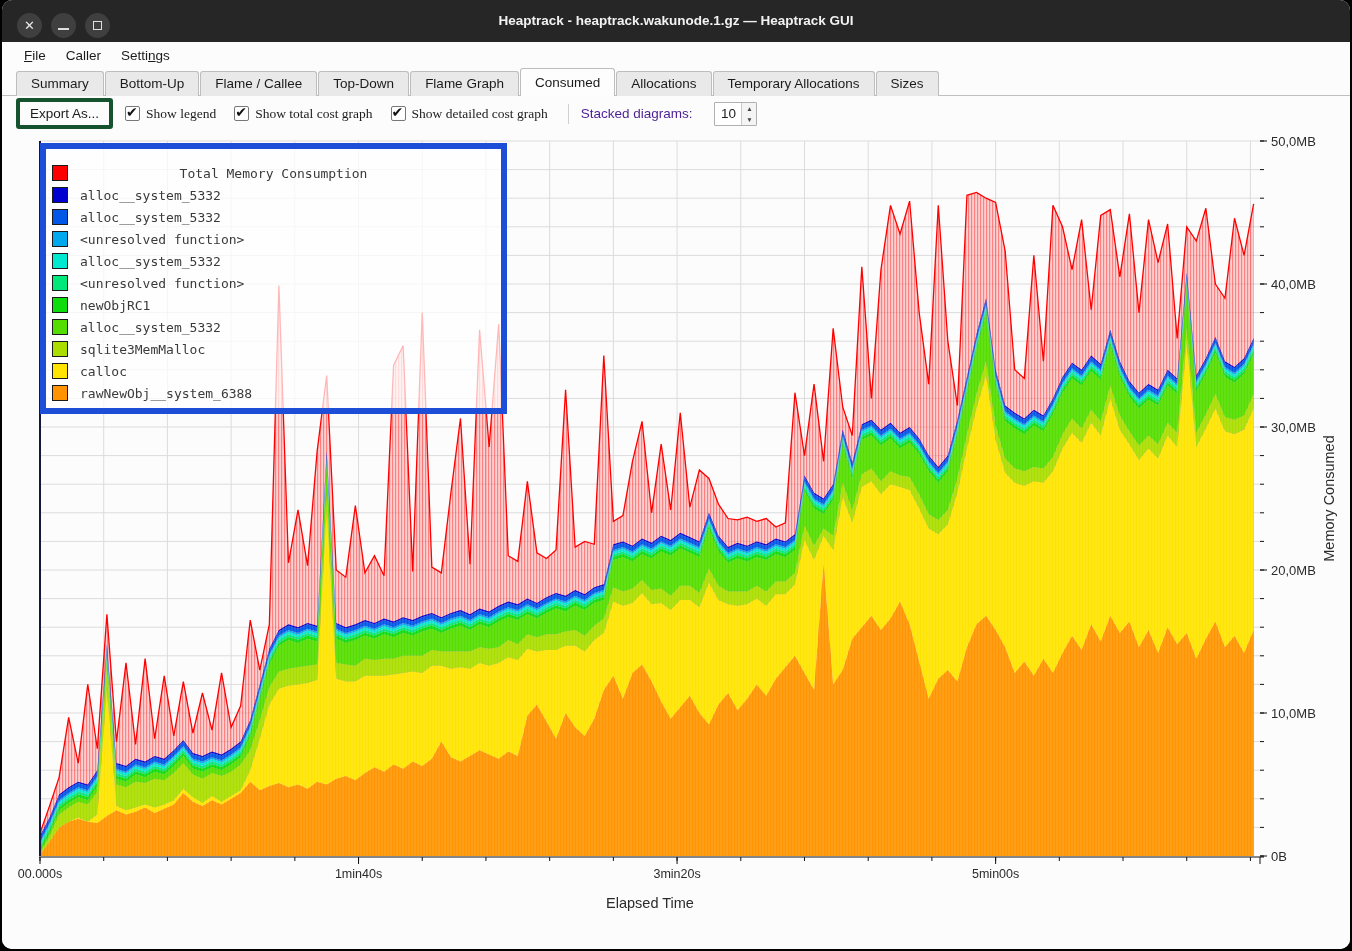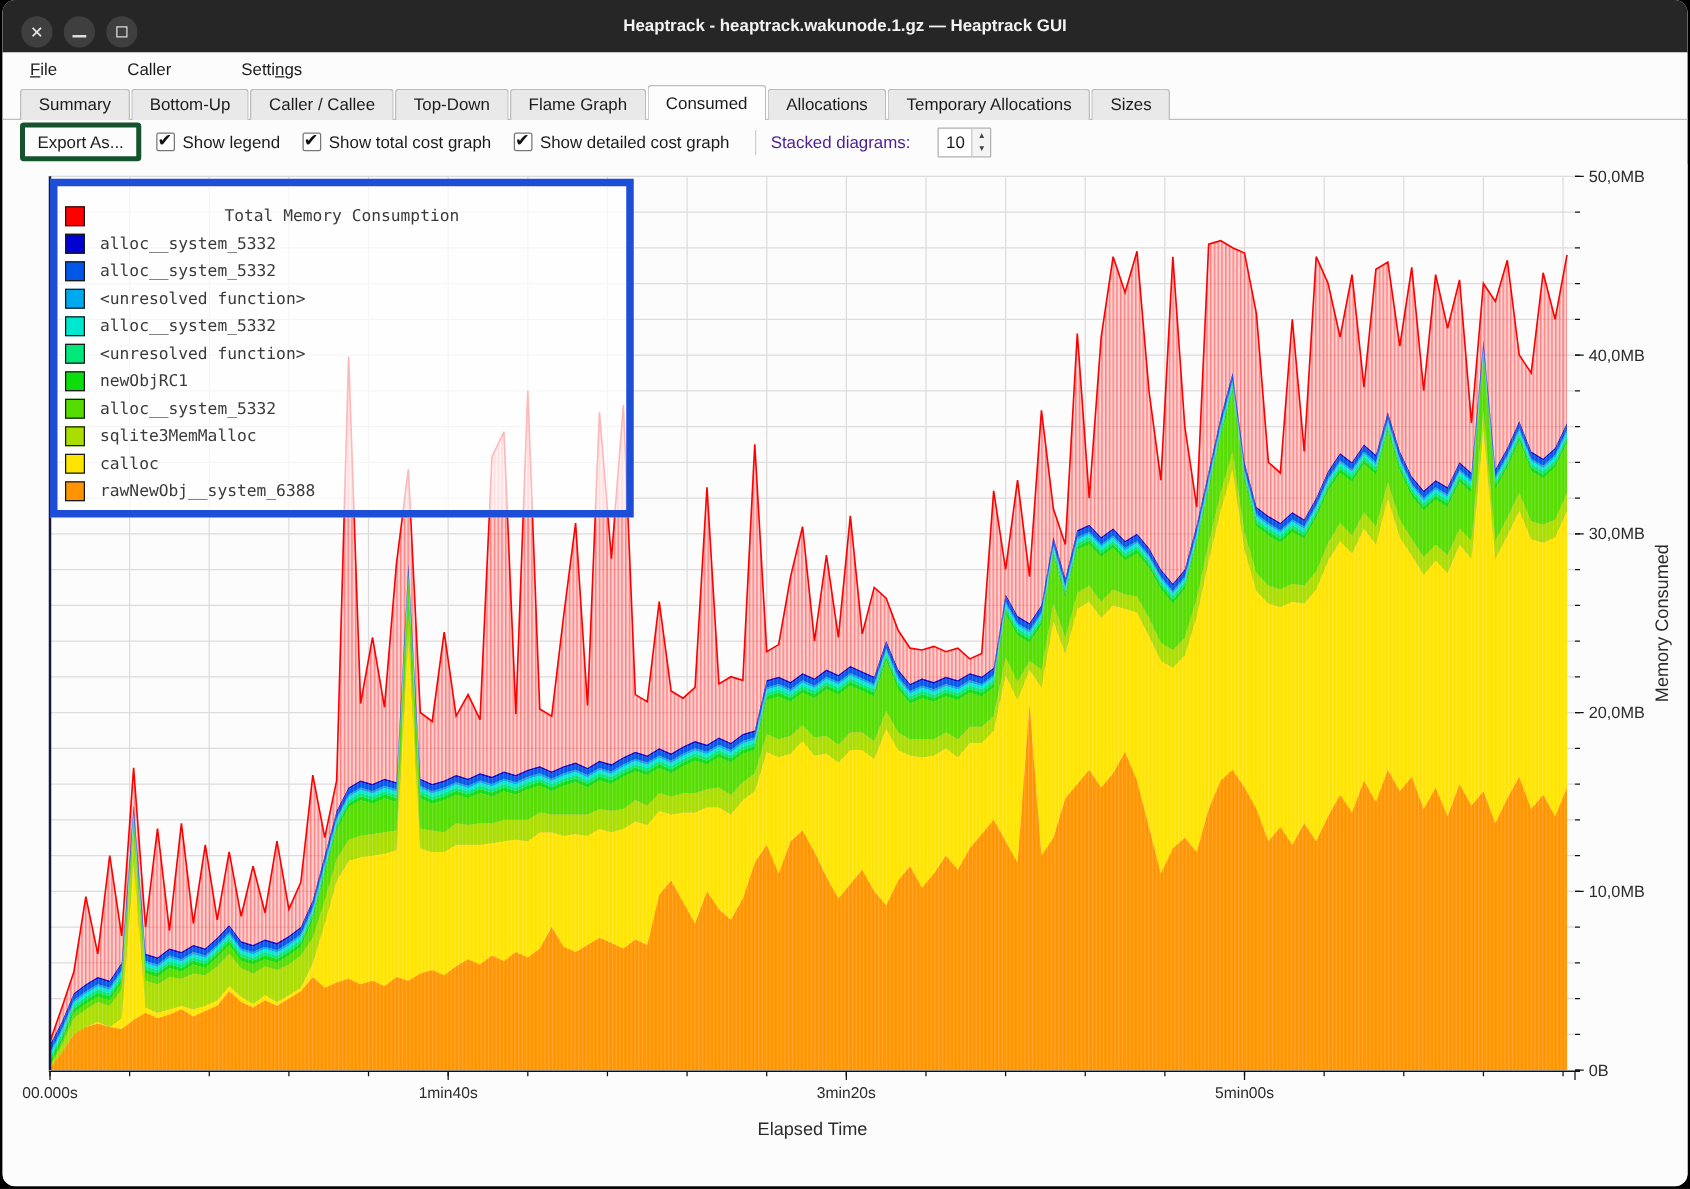--- a/index.html
+++ b/index.html
@@ -17,21 +17,21 @@
   #btn-close { left:15px; }
   #btn-min   { left:49px; }
   #btn-max   { left:83px; }
   .minbar { position:absolute; left:7px; top:15px; width:11px; height:2px; background:#dedede; }
   .maxsq  { position:absolute; left:8px; top:8px; width:9px; height:9px; border:1.5px solid #dedede; }
   #window-title { position:absolute; left:0; right:0; top:0; height:42px; line-height:42px;
                   text-align:center; color:#f2f2f2; font-size:13.5px; font-weight:bold; }
 
   
   #menubar { position:absolute; left:0; top:42px; width:100%; height:26px;
-             background:#fcfcfc; display:flex; align-items:center; padding-left:12px;gap:36px; }
+             background:#fcfcfc; display:flex; align-items:center; padding-left:12px; }
   .menu-item { padding:3px 10px; font-size:13.5px; color:#1b1b1b; cursor:default; }
   .menu-item u { text-decoration:underline; }
 
   
   #tabbar { position:absolute; left:0; top:68px; width:100%; height:28px;
             background:#fcfcfc; display:flex; align-items:flex-end; padding-left:14px; }
   #tabbar::after { content:""; position:absolute; left:0; right:0; bottom:0; height:1px;
                    background:#bfbfbf; z-index:0; }
   .tab { position:relative; z-index:1; font-size:13.5px; color:#1b1b1b;
          padding:4px 14px 5px 14px; background:#e9e9e9; border:1px solid #bdbdbd;
@@ -41,21 +41,21 @@
   
   #toolbar { position:absolute; left:0; top:96px; width:100%; height:35px;
              background:#fcfcfc; display:flex; align-items:center; padding-left:14px; }
   #export-btn { font-size:13.5px; color:#1b1b1b; background:#fcfcfc;
                 border:4px solid #14532d; border-radius:3px; padding:4px 10px;
                 margin-right:12px; cursor:default; }
   .chk { display:flex; align-items:center; margin-right:18px; cursor:default; }
   .chk .box { position:relative; width:15px; height:15px; border:1px solid #777;
               border-radius:2px; background:#fff; margin-right:6px; }
   .chk .box .mark { position:absolute; left:0px; top:-3px; font-size:14px; color:#111; }
-  .chk .lbl { font-size:13.5px; color:#1b1b1b; }
+  .chk .lbl { font-size:13.5px; color:#1b1b1b;font-family:Liberation Serif, serif; }
   #tb-sep { width:1px; height:20px; background:#d0d0d0; margin:0 12px 0 2px; }
   #stacked-label { font-size:13.5px; color:#4c1d95; margin-right:22px; }
   #spinbox { display:flex; border:1px solid #b0b0b0; border-radius:1px; background:#fff;
              height:24px; overflow:hidden; }
   #spin-value { width:26px; text-align:center; font-size:13.5px; color:#1b1b1b;
                 line-height:22px; }
   #spin-btns { display:flex; flex-direction:column; border-left:1px solid #c9c9c9;
                width:15px; background:#f4f4f4; }
   #spin-btns span { flex:1; font-size:6.5px; color:#444; text-align:center; line-height:11px;
                     cursor:default; }
@@ -93,21 +93,21 @@
 
   <div id="menubar">
       <div class="menu-item"><u>F</u>ile</div>
       <div class="menu-item">Caller</div>
       <div class="menu-item">Setti<u>n</u>gs</div>
     </div>
 
   <div id="tabbar">
       <div class="tab">Summary</div>
       <div class="tab">Bottom-Up</div>
-      <div class="tab">Caller / Callee</div>
+      <div class="tab">Flame / Callee</div>
       <div class="tab">Top-Down</div>
       <div class="tab">Flame Graph</div>
       <div class="tab active">Consumed</div>
       <div class="tab">Allocations</div>
       <div class="tab">Temporary Allocations</div>
       <div class="tab">Sizes</div>
     </div>
 
   <div id="toolbar">
     <button id="export-btn">Export As...</button>

